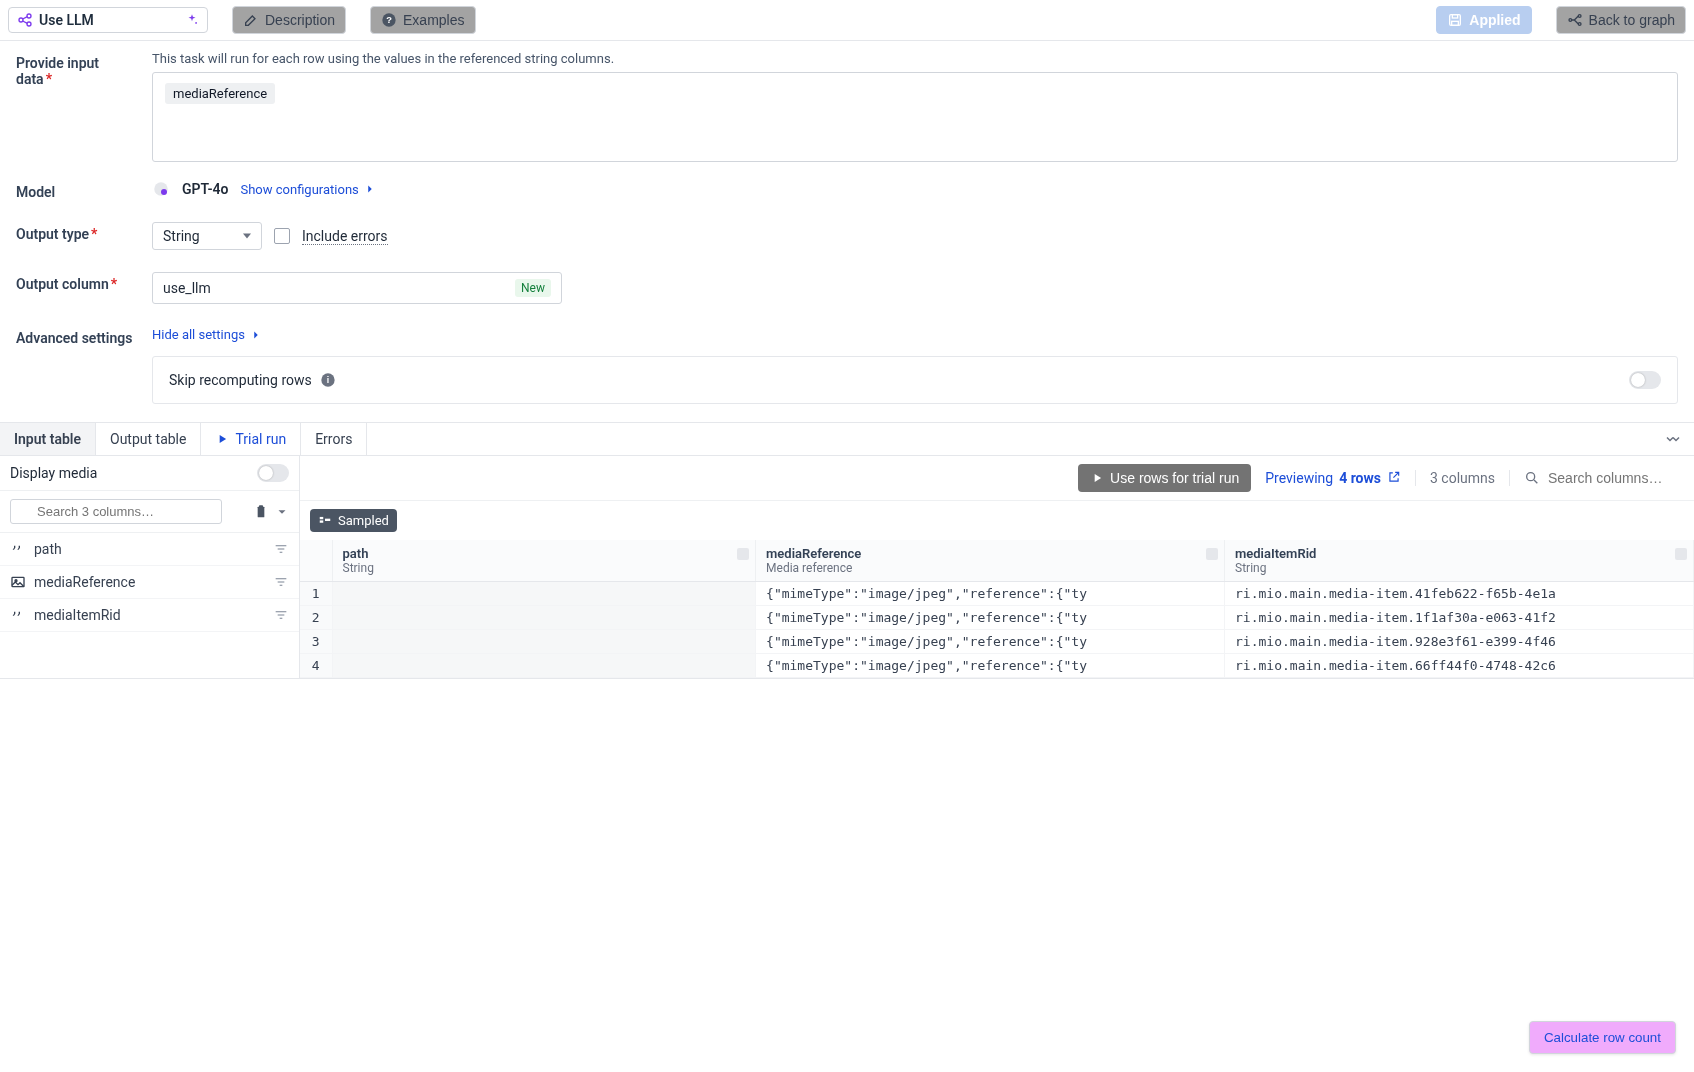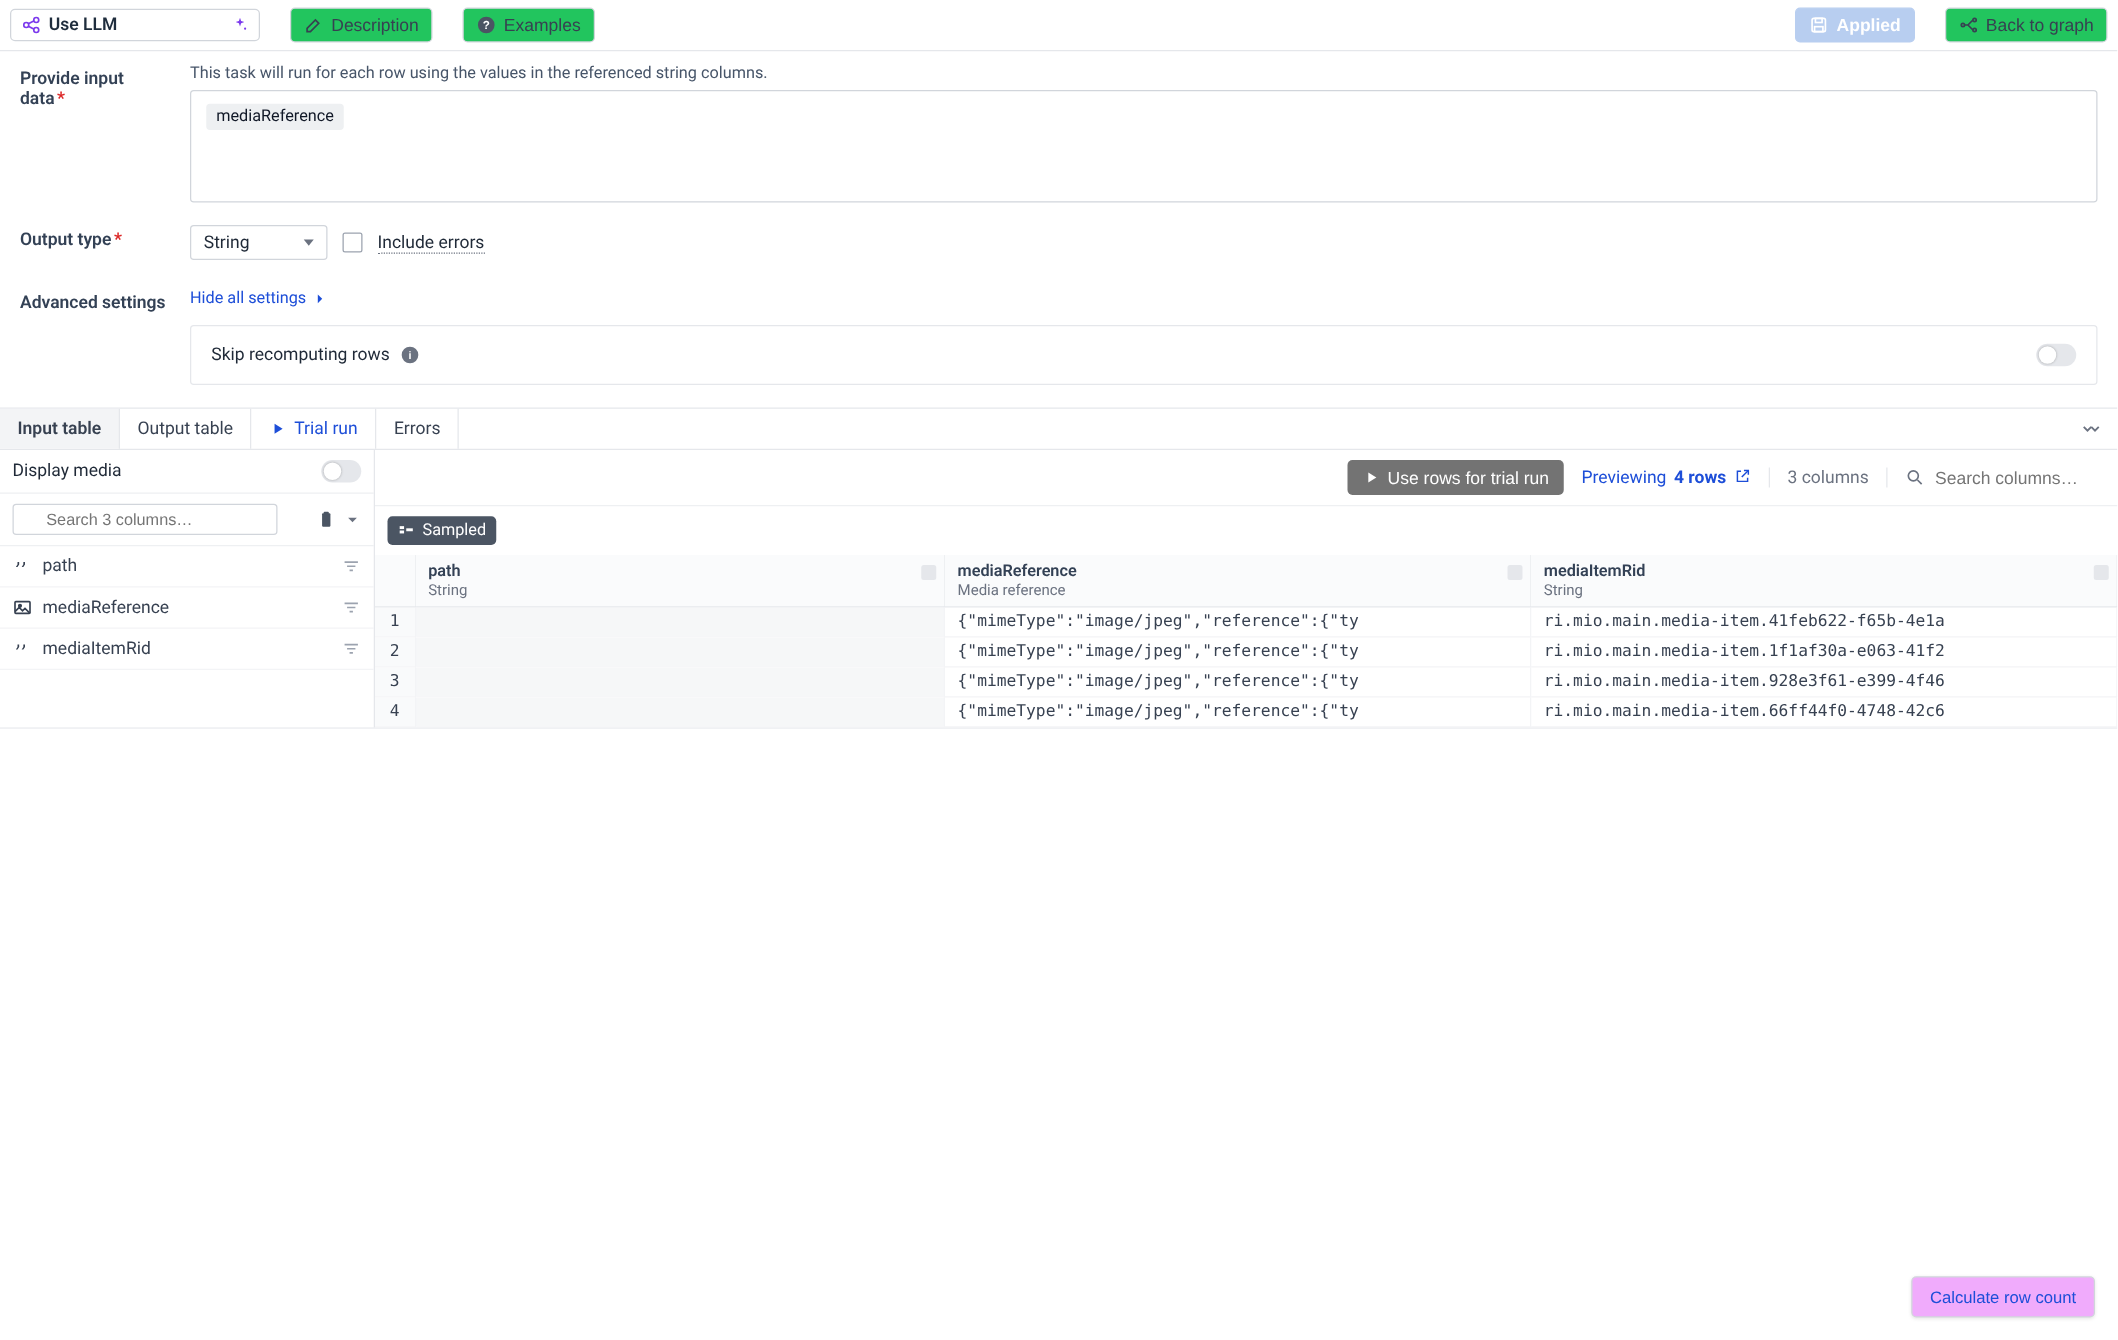--- a/index.html
+++ b/index.html
@@ -25,21 +25,21 @@
     padding: 4px 8px;
     min-width: 200px;
     justify-content: space-between;
   }
   .title-left { display:flex; align-items:center; gap:6px; font-weight:600; color:#1f2d3d;}
   .btn {
     display: inline-flex;
     align-items: center;
     gap: 6px;
     border: 1px solid #d1d5db;
-    background: #22c55e;
+    background: #a3a3a3;
     border-radius: 4px;
     padding: 5px 10px;
     font-size: 14px;
     color: #374151;
     cursor: pointer;
   }
   .btn-primary-light {
     background: #b8cef0;
     border-color: #b8cef0;
     color: #fff;
@@ -273,34 +273,61 @@
       <span>Provide input data</span><span class="req">*</span>
     </div>
     <div class="field-col">
       <div class="helper">This task will run for each row using the values in the referenced string columns.</div>
       <div class="inputbox">
         <span class="chip">mediaReference</span>
       </div>
     </div>
   </div>
 
+  <div class="row" style="margin-bottom:22px;">
+    <div class="label-col">Model</div>
+    <div class="field-col inline">
+      <svg class="icon18" viewBox="0 0 24 24">
+          <circle cx="12" cy="12" r="9" fill="#e5e7eb"></circle>
+          <circle cx="16" cy="16" r="4" fill="#7c3aed"></circle>
+        </svg>
+      <span style="font-weight:600">GPT-4o</span>
+      <span class="link">
+        <span>Show configurations</span>
+        <svg class="icon14" viewBox="0 0 24 24" fill="#1d4ed8">
+            <path d="M9 6l6 6-6 6z"></path>
+          </svg>
+      </span>
+    </div>
+  </div>
 
   <div class="row" style="margin-bottom:22px;">
     <div class="label-col">
       <span>Output type</span><span class="req">*</span>
     </div>
     <div class="field-col inline">
       <div class="select-like caret-down">
         <span>String</span>
       </div>
       <div class="checkbox"></div>
       <span class="dotted-underline">Include errors</span>
     </div>
   </div>
 
+  <div class="row" style="margin-bottom:22px;">
+    <div class="label-col">
+      <span>Output column</span><span class="req">*</span>
+    </div>
+    <div class="field-col">
+      <div class="text-input">
+        <span>use_llm</span>
+        <span class="badge-new">New</span>
+      </div>
+    </div>
+  </div>
 
   <div class="row" style="margin-bottom:10px;">
     <div class="label-col">Advanced settings</div>
     <div class="field-col">
       <span class="link">
         <span>Hide all settings</span>
         <svg class="icon14" viewBox="0 0 24 24" fill="#1d4ed8">
             <path d="M9 6l6 6-6 6z"></path>
           </svg>
       </span>

